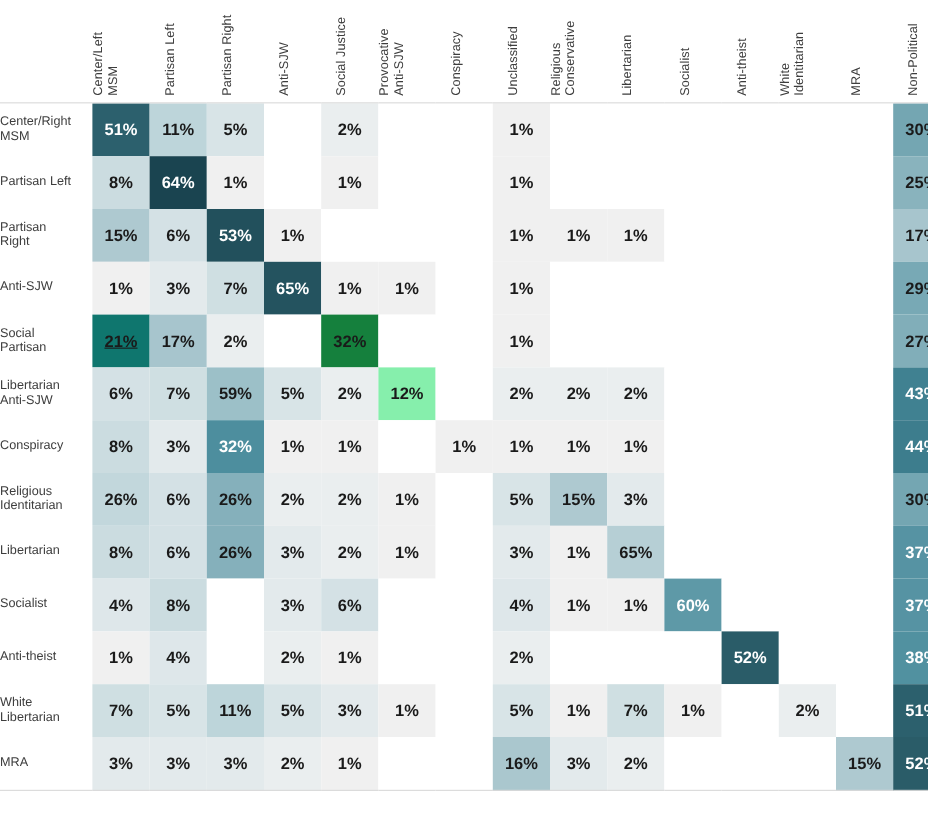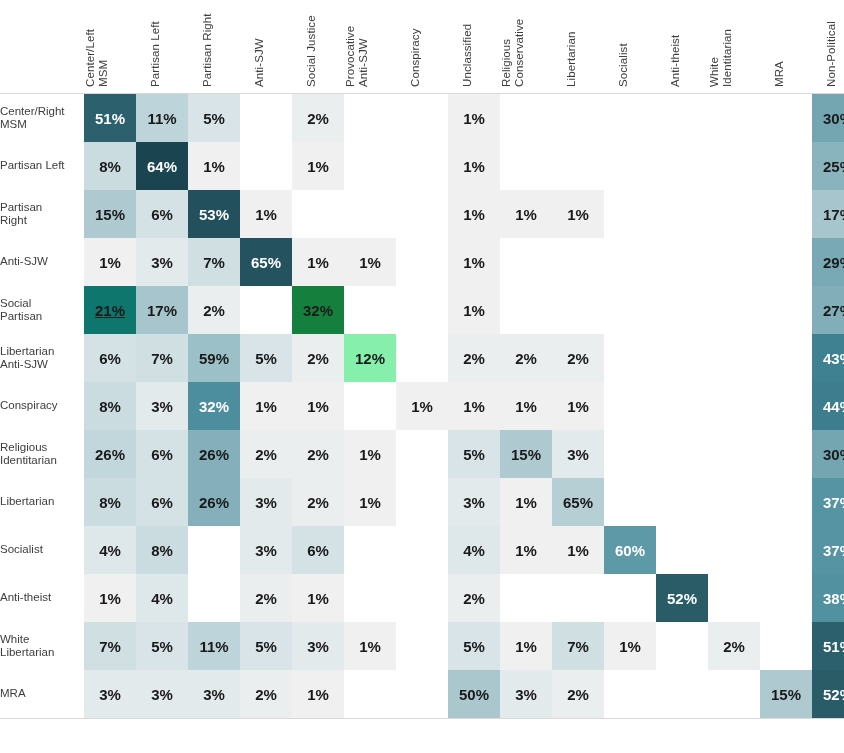--- a/index.html
+++ b/index.html
@@ -376,21 +376,21 @@
         </tr>
         <tr>
           <td class="rowhead">MRA</td>
           <td class="cell" style="background: rgb(227, 234, 236);">3%</td>
           <td class="cell" style="background: rgb(227, 234, 236);">3%</td>
           <td class="cell" style="background: rgb(227, 234, 236);">3%</td>
           <td class="cell" style="background: rgb(234, 238, 239);">2%</td>
           <td class="cell" style="background: rgb(240, 240, 240);">1%</td>
           <td class="cell" style="background: rgb(255, 255, 255);"></td>
           <td class="cell" style="background: rgb(255, 255, 255);"></td>
-          <td class="cell" style="background: rgb(170, 199, 206);">50%</td>
+          <td class="cell" style="background: rgb(170, 199, 206);">16%</td>
           <td class="cell" style="background: rgb(227, 234, 236);">3%</td>
           <td class="cell" style="background: rgb(234, 238, 239);">2%</td>
           <td class="cell" style="background: rgb(255, 255, 255);"></td>
           <td class="cell" style="background: rgb(255, 255, 255);"></td>
           <td class="cell" style="background: rgb(255, 255, 255);"></td>
           <td class="cell" style="background: rgb(174, 201, 208);">15%</td>
           <td class="cell light-text" style="background: rgb(42, 92, 104);">52%</td>
         </tr>
       </tbody>
   </table>

